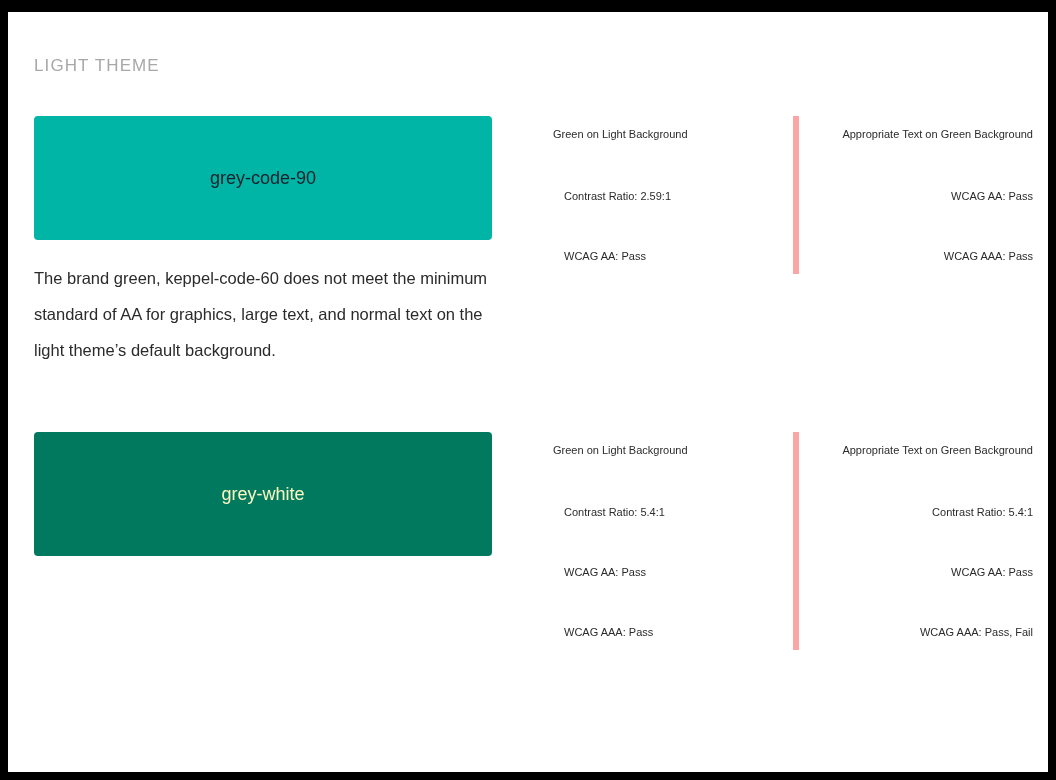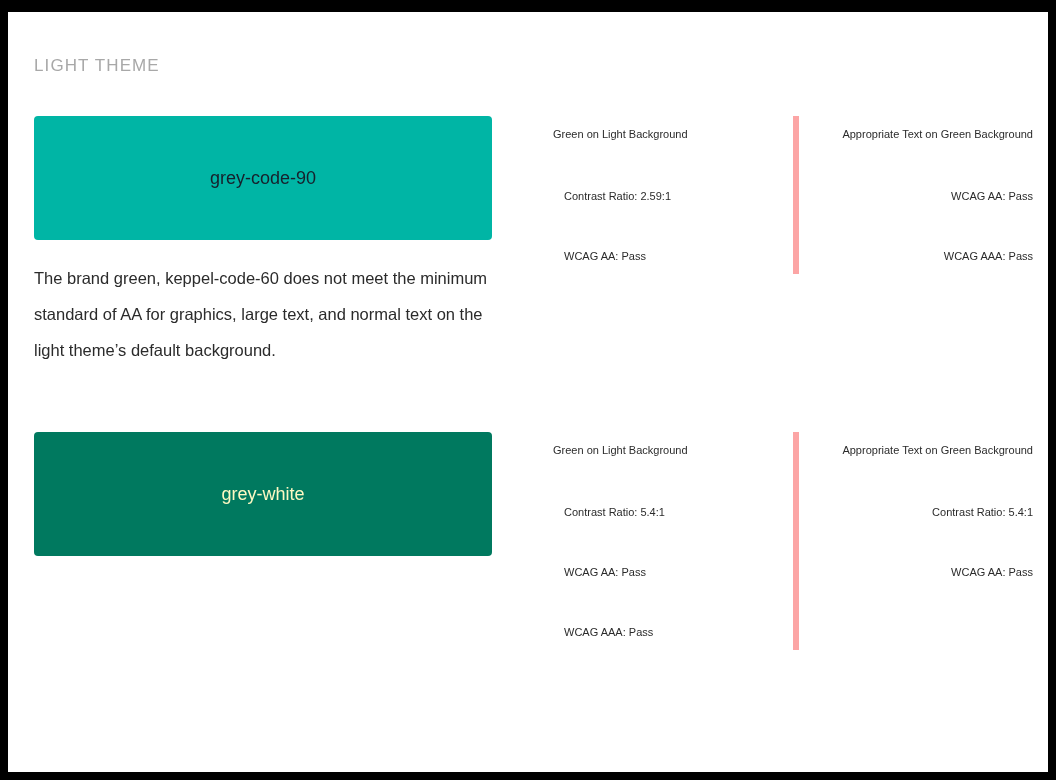--- a/index.html
+++ b/index.html
@@ -145,17 +145,18 @@
       <div class="col col-left">
         <div class="heading">Green on Light Background</div>
         <div class="row">Contrast Ratio: 5.4:1</div>
         <div class="row">WCAG AA: Pass</div>
         <div class="row">WCAG AAA: Pass</div>
       </div>
       <div class="col col-right">
         <div class="heading">Appropriate Text on Green Background</div>
         <div class="row">Contrast Ratio: 5.4:1</div>
         <div class="row">WCAG AA: Pass</div>
+        <div class="row">WCAG AAA: Pass, Fail</div>
       </div>
     </div>
   </div>
 
 </div>
 
 </body></html>

